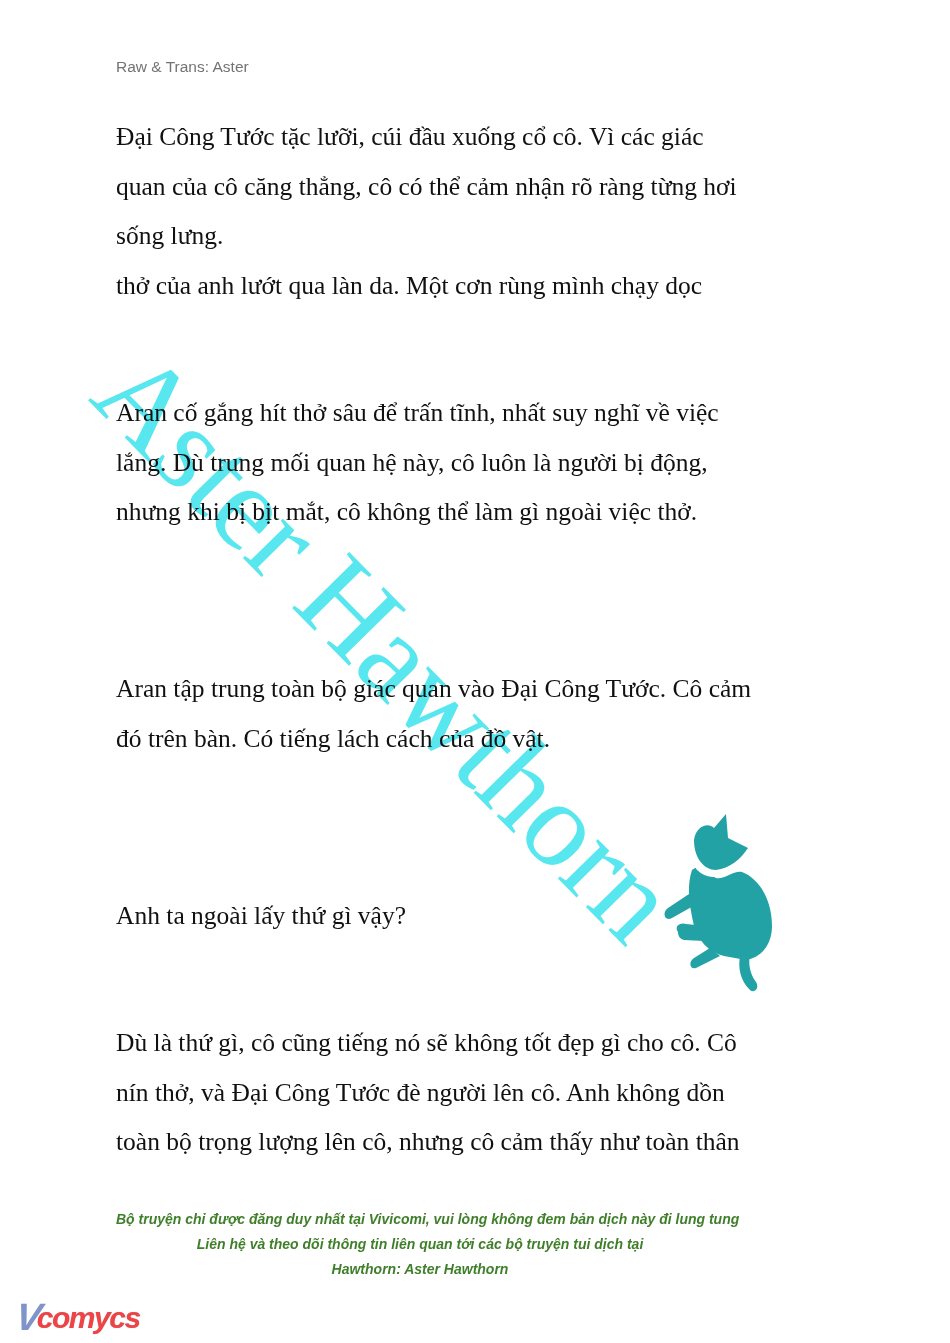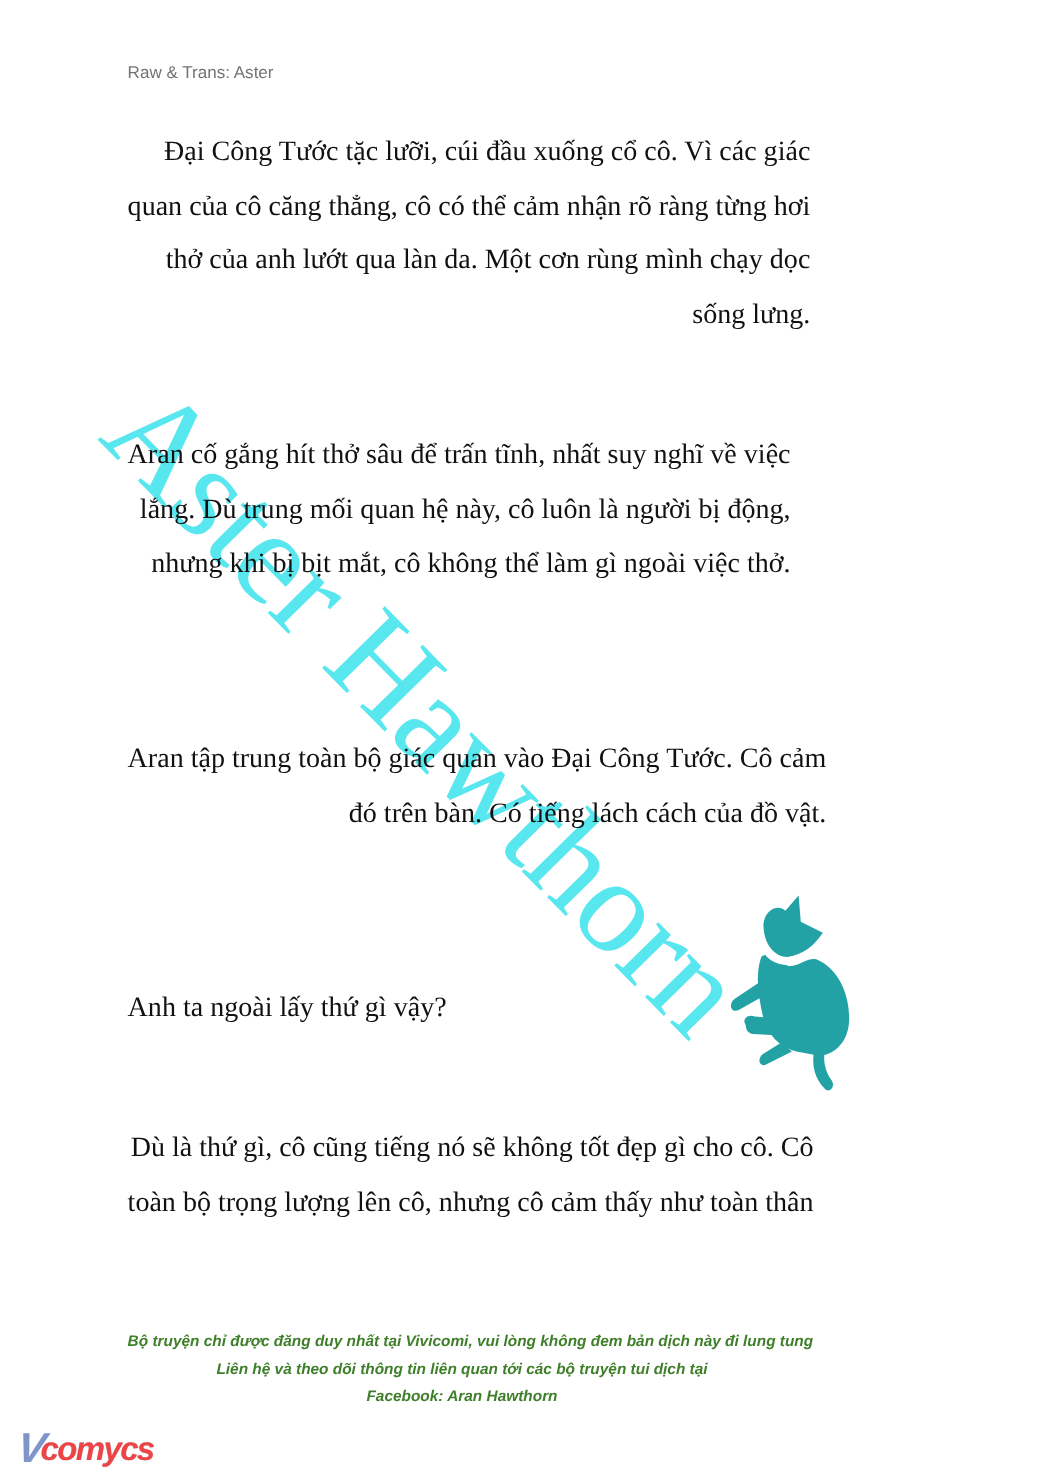--- a/index.html
+++ b/index.html
@@ -54,21 +54,20 @@
       top: 112px;
       width: 730px;
       font-family: "Liberation Serif", serif;
       font-size: 25.5px;
       line-height: 49.5px;
       color: #111111;
       z-index: 2;
     }
     .para {
       margin: 0;
-      text-align: right;
     }
     .para-1 { position: absolute; top: 0; }
     .para-2 { position: absolute; top: 276px; }
     .para-3 { position: absolute; top: 552px; }
     .para-4 { position: absolute; top: 779px; }
     .para-5 { position: absolute; top: 906px; }
     .line {
       display: block;
       white-space: nowrap;
     }
@@ -136,37 +135,38 @@
   <div class="header">Raw &amp; Trans: Aster</div>
 
   <div class="watermark-wrap">
     <div class="wm-text">Aster Hawthorn</div>
   </div>
 
   <div class="body-text">
     <p class="para para-1">
       <span class="line">Đại Công Tước tặc lưỡi, cúi đầu xuống cổ cô. Vì các giác</span>
       <span class="line">quan của cô căng thẳng, cô có thể cảm nhận rõ ràng từng hơi</span>
+      <span class="line">sống lưng.</span>
       <span class="line">thở của anh lướt qua làn da. Một cơn rùng mình chạy dọc</span>
-      <span class="line">sống lưng.</span>
     </p>
     <p class="para para-2">
       <span class="line">Aran cố gắng hít thở sâu để trấn tĩnh, nhất suy nghĩ về việc</span>
       <span class="line">lắng. Dù trung mối quan hệ này, cô luôn là người bị động,</span>
       <span class="line">nhưng khi bị bịt mắt, cô không thể làm gì ngoài việc thở.</span>
     </p>
     <p class="para para-3">
       <span class="line">Aran tập trung toàn bộ giác quan vào Đại Công Tước. Cô cảm</span>
       <span class="line">đó trên bàn. Có tiếng lách cách của đồ vật.</span>
     </p>
     <p class="para para-4">
       <span class="line">Anh ta ngoài lấy thứ gì vậy?</span>
     </p>
     <p class="para para-5">
       <span class="line">Dù là thứ gì, cô cũng tiếng nó sẽ không tốt đẹp gì cho cô. Cô</span>
+      <span class="line">nín thở, và Đại Công Tước đè người lên cô. Anh không dồn</span>
       <span class="line">toàn bộ trọng lượng lên cô, nhưng cô cảm thấy như toàn thân</span>
     </p>
   </div>
 
   <div class="cat">
     <svg width="124" height="186" viewBox="0 0 124 186" xmlns="http://www.w3.org/2000/svg">
       <g fill="#23a2a5">
 
         <path d="M40 32 C42 18 54 14 60 20 L72 6 L74 30 L94 40 C86 52 76 60 62 62 C50 62 40 50 40 32 Z"></path>
 
@@ -181,21 +181,21 @@
         <path d="M86 148 C84 160 86 172 96 182 C100 186 106 180 102 174 C96 166 94 156 96 146 Z"></path>
       </g>
 
       <path d="M44 60 C52 68 64 70 76 62" stroke="#ffffff" stroke-width="4" fill="none" stroke-linecap="round"></path>
     </svg>
   </div>
 
   <div class="footer">
     <span class="footer-line footer-line-1">Bộ truyện chỉ được đăng duy nhất tại Vivicomi, vui lòng không đem bản dịch này đi lung tung</span>
     <span class="footer-line">Liên hệ và theo dõi thông tin liên quan tới các bộ truyện tui dịch tại</span>
-    <span class="footer-line">Facebook: Aran Hawthorn</span>
+    <span class="footer-line">Hawthorn: Aster Hawthorn</span>
   </div>
 
   <div class="logo">
     <span class="logo-v">V</span>
     <span class="logo-rest">comycs</span>
   </div>
 
 </div>
 
 </body></html>

